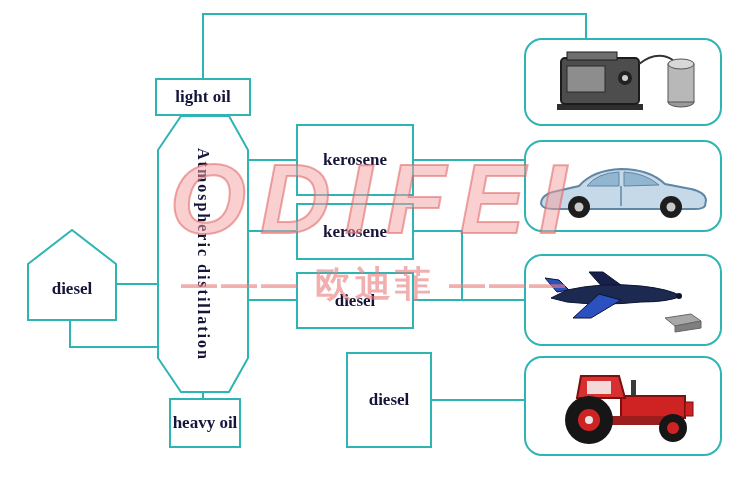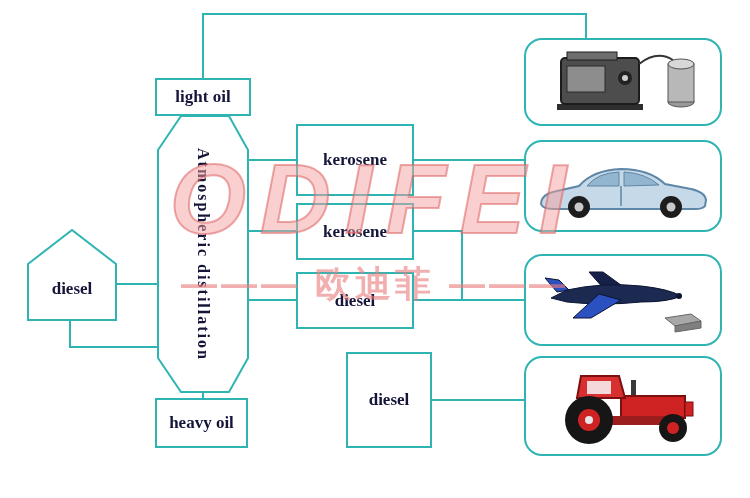--- a/index.html
+++ b/index.html
@@ -78,21 +78,21 @@
   </div>
 
   <div class="node" style="left:296px; top:272px; width:118px; height:57px;">
     <span>diesel</span>
   </div>
 
   <div class="node" style="left:346px; top:352px; width:86px; height:96px;">
     <span>diesel</span>
   </div>
 
-  <div class="node" style="left:155px; top:398px; width:93px; height:50px;">
+  <div class="node" style="left:169px; top:398px; width:72px; height:50px;">
     <span>heavy oil</span>
   </div>
 
   <div class="rbox" style="left:524px; top:38px; width:198px; height:88px;">
     <svg width="180" height="76" viewBox="0 0 180 76">
       <rect x="24" y="60" width="86" height="6" fill="#2e2e2e"></rect>
       <rect x="28" y="14" width="78" height="46" rx="4" fill="#4d4d4d" stroke="#1c1c1c" stroke-width="2"></rect>
       <rect x="34" y="8" width="50" height="8" fill="#6e6e6e" stroke="#1c1c1c" stroke-width="1"></rect>
       <rect x="34" y="22" width="38" height="26" fill="#8d8d8d" stroke="#2a2a2a"></rect>
       <circle cx="92" cy="34" r="7" fill="#222222"></circle>

